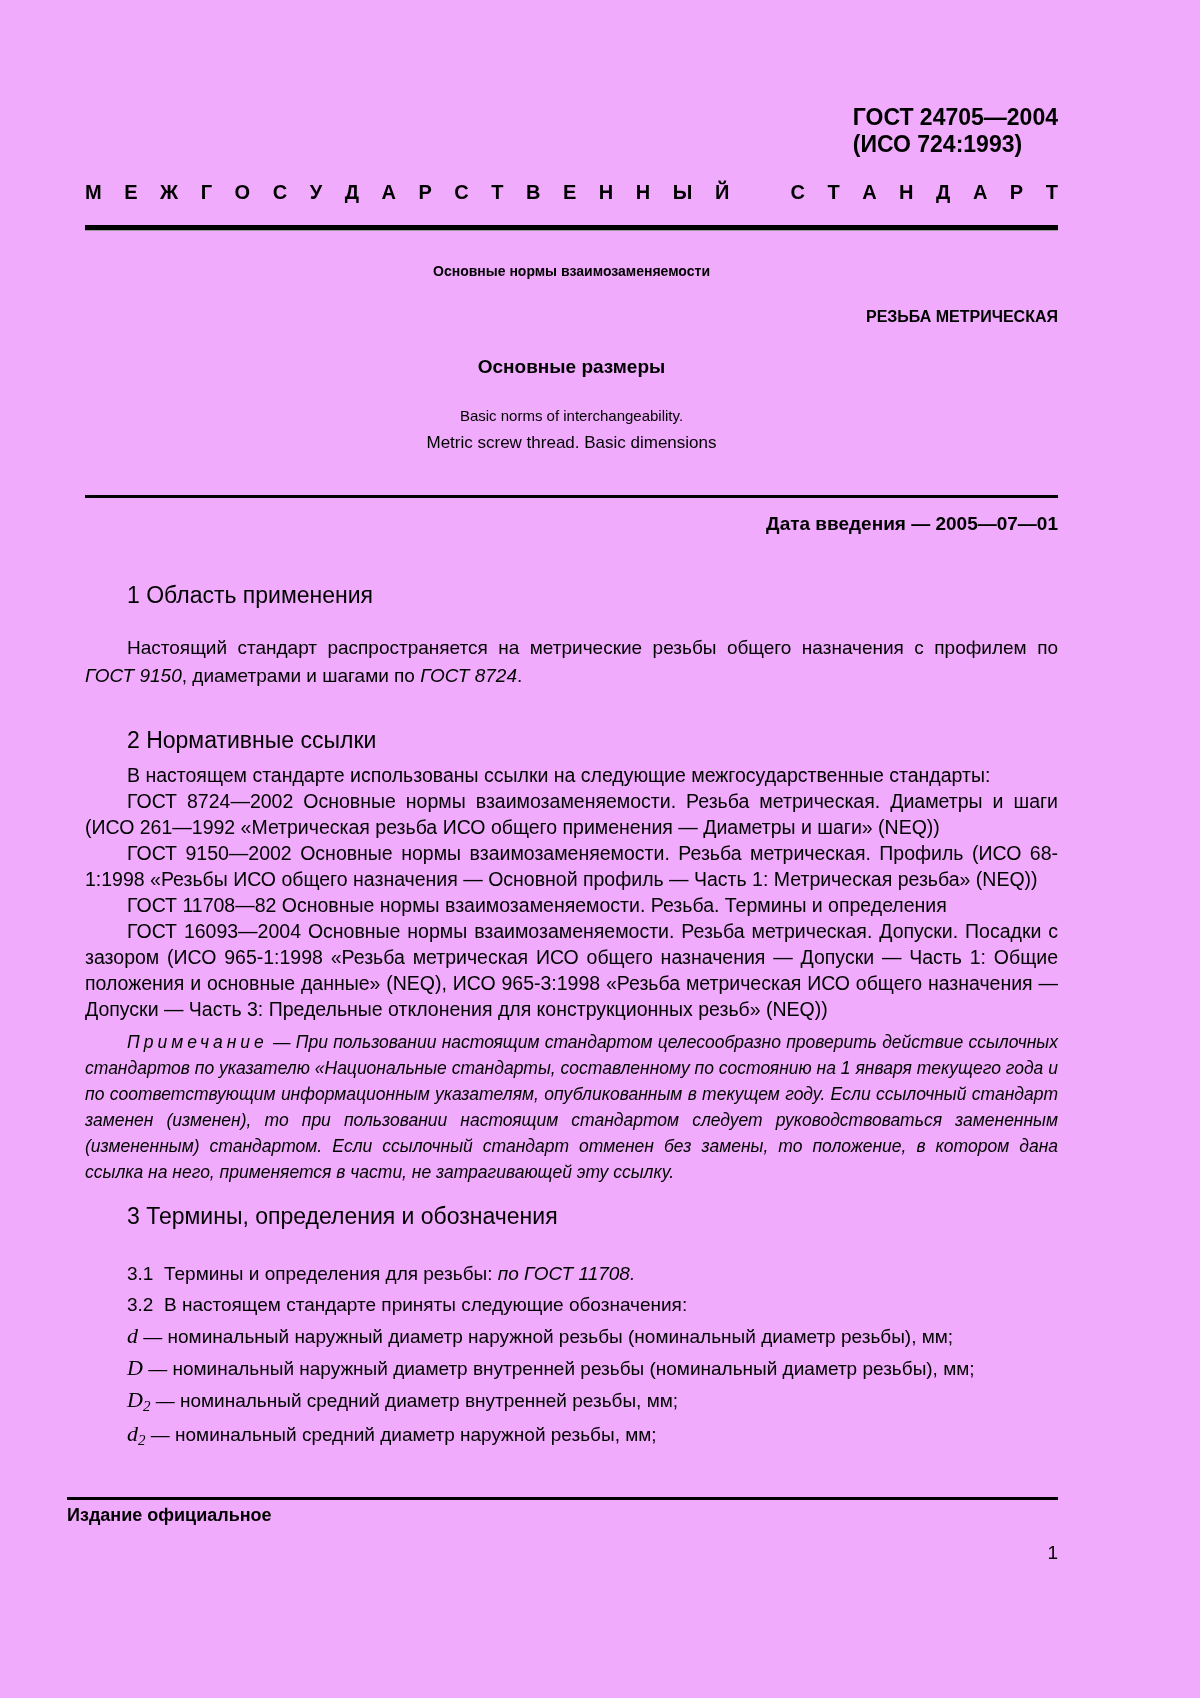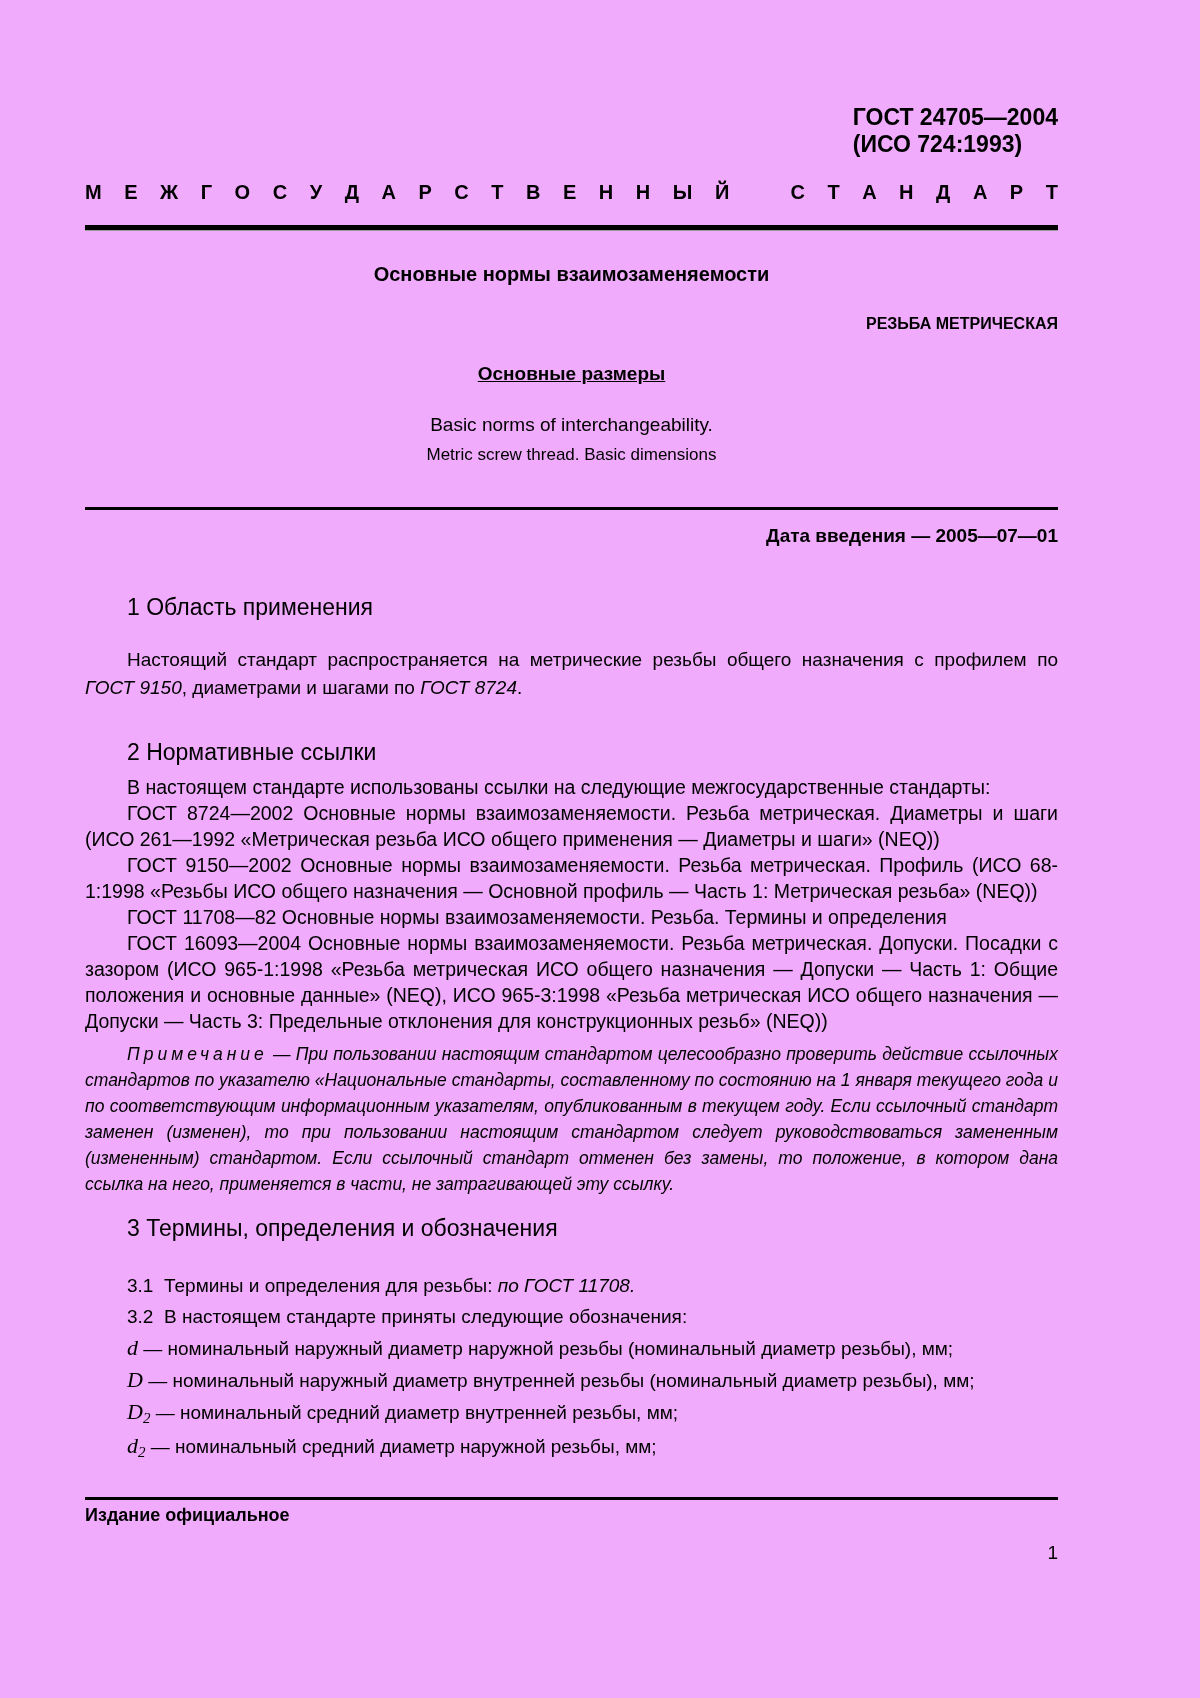--- a/index.html
+++ b/index.html
@@ -31,24 +31,24 @@
     font-weight:700;
     font-size:20px;
     line-height:24px;
   }
   .banner .gap{width:16px;}
   .rule{background:#000;}
   .rule-thick{margin-top:21px;height:5px;border-bottom:1px solid #9a9a9a;}
   .rule-mid{margin-top:42px;height:3px;}
   
   .tb{text-align:center;font-weight:700;}
-  .tb-series{margin-top:32px;font-size:20px;}
+  .tb-series{margin-top:32px;font-size:14px;}
   .tb-title{margin-top:29px;font-size:16px;text-align:right;}
-  .tb-sub{margin-top:30px;font-size:19px;text-decoration:underline;}
-  .tb-en{margin-top:29px;font-size:19px;font-weight:400;}
+  .tb-sub{margin-top:30px;font-size:19px;}
+  .tb-en{margin-top:29px;font-size:15px;font-weight:400;}
   .tb-en2{margin-top:9px;font-size:17px;font-weight:400;}
   .date{margin-top:15px;text-align:right;font-weight:700;font-size:19px;}
   
   .sec-h{font-size:23px;font-weight:400;margin:0;padding-left:42px;line-height:27px;}
   .sec1-h{margin-top:47px;}
   .body-p{font-size:19px;line-height:28px;text-align:justify;text-indent:42px;margin:0;}
   .sec1-p{margin-top:25px;}
   .sec2-h{margin-top:37px;}
   .sec2-block{margin-top:8px;}
   .sec2-block p{
@@ -62,21 +62,21 @@
     text-align:justify;text-indent:42px;
   }
   .seg-label{letter-spacing:4px;}
   .seg-i{font-style:italic;}
   .seg-sym{font-family:"Liberation Serif","DejaVu Serif",serif;font-style:italic;font-size:22px;}
   .seg-sub{font-family:"Liberation Serif","DejaVu Serif",serif;font-style:italic;font-size:15px;position:relative;top:4px;}
   .sec3-h{margin-top:15px;}
   .sec3-block{margin-top:28px;}
   .sec3-block p{font-size:19px;line-height:31px;margin:0;padding-left:42px;}
   
-  .footer{position:absolute;left:85px;right:142px;top:1497px;}
+  .footer{position:absolute;left:67px;right:142px;top:1497px;}
   .footer-rule{height:3px;background:#000;}
   .official{margin-top:5px;font-weight:700;font-size:18px;}
   .pagenum{margin-top:16px;text-align:right;font-size:19px;}
 </style>
 </head>
 <body>
 
 <div class="page">
 
   <div class="doc-number">

